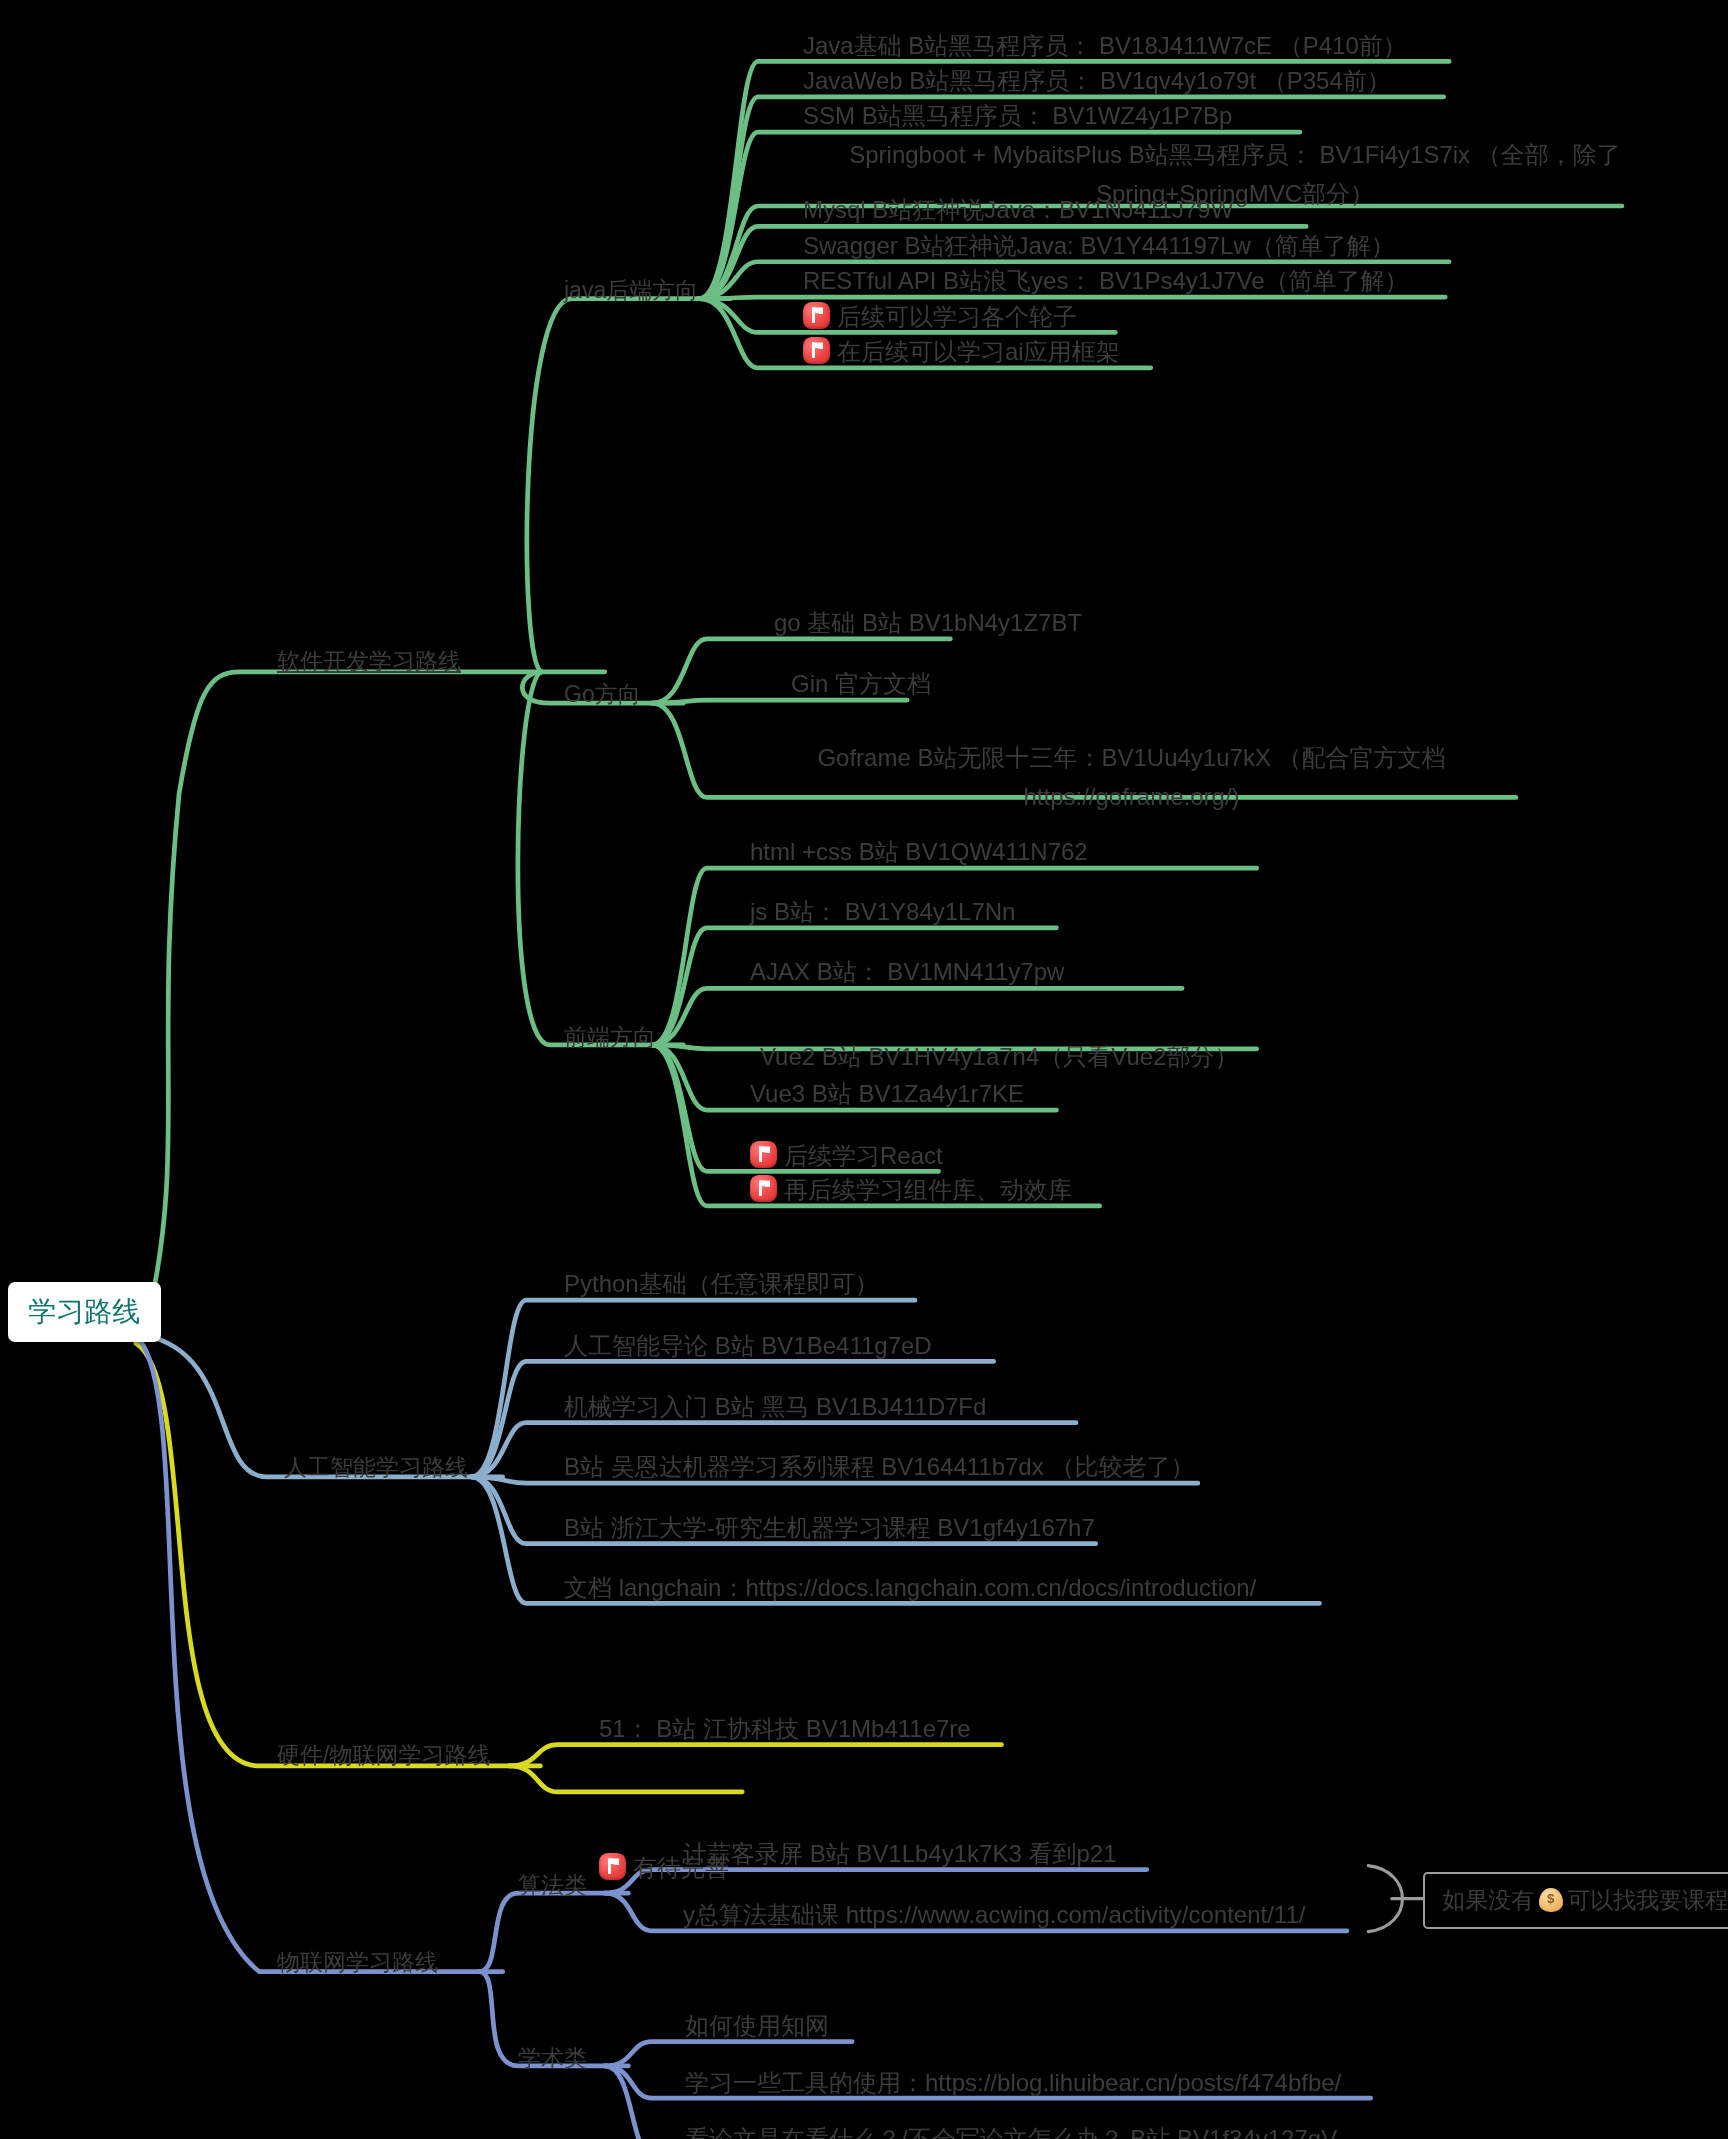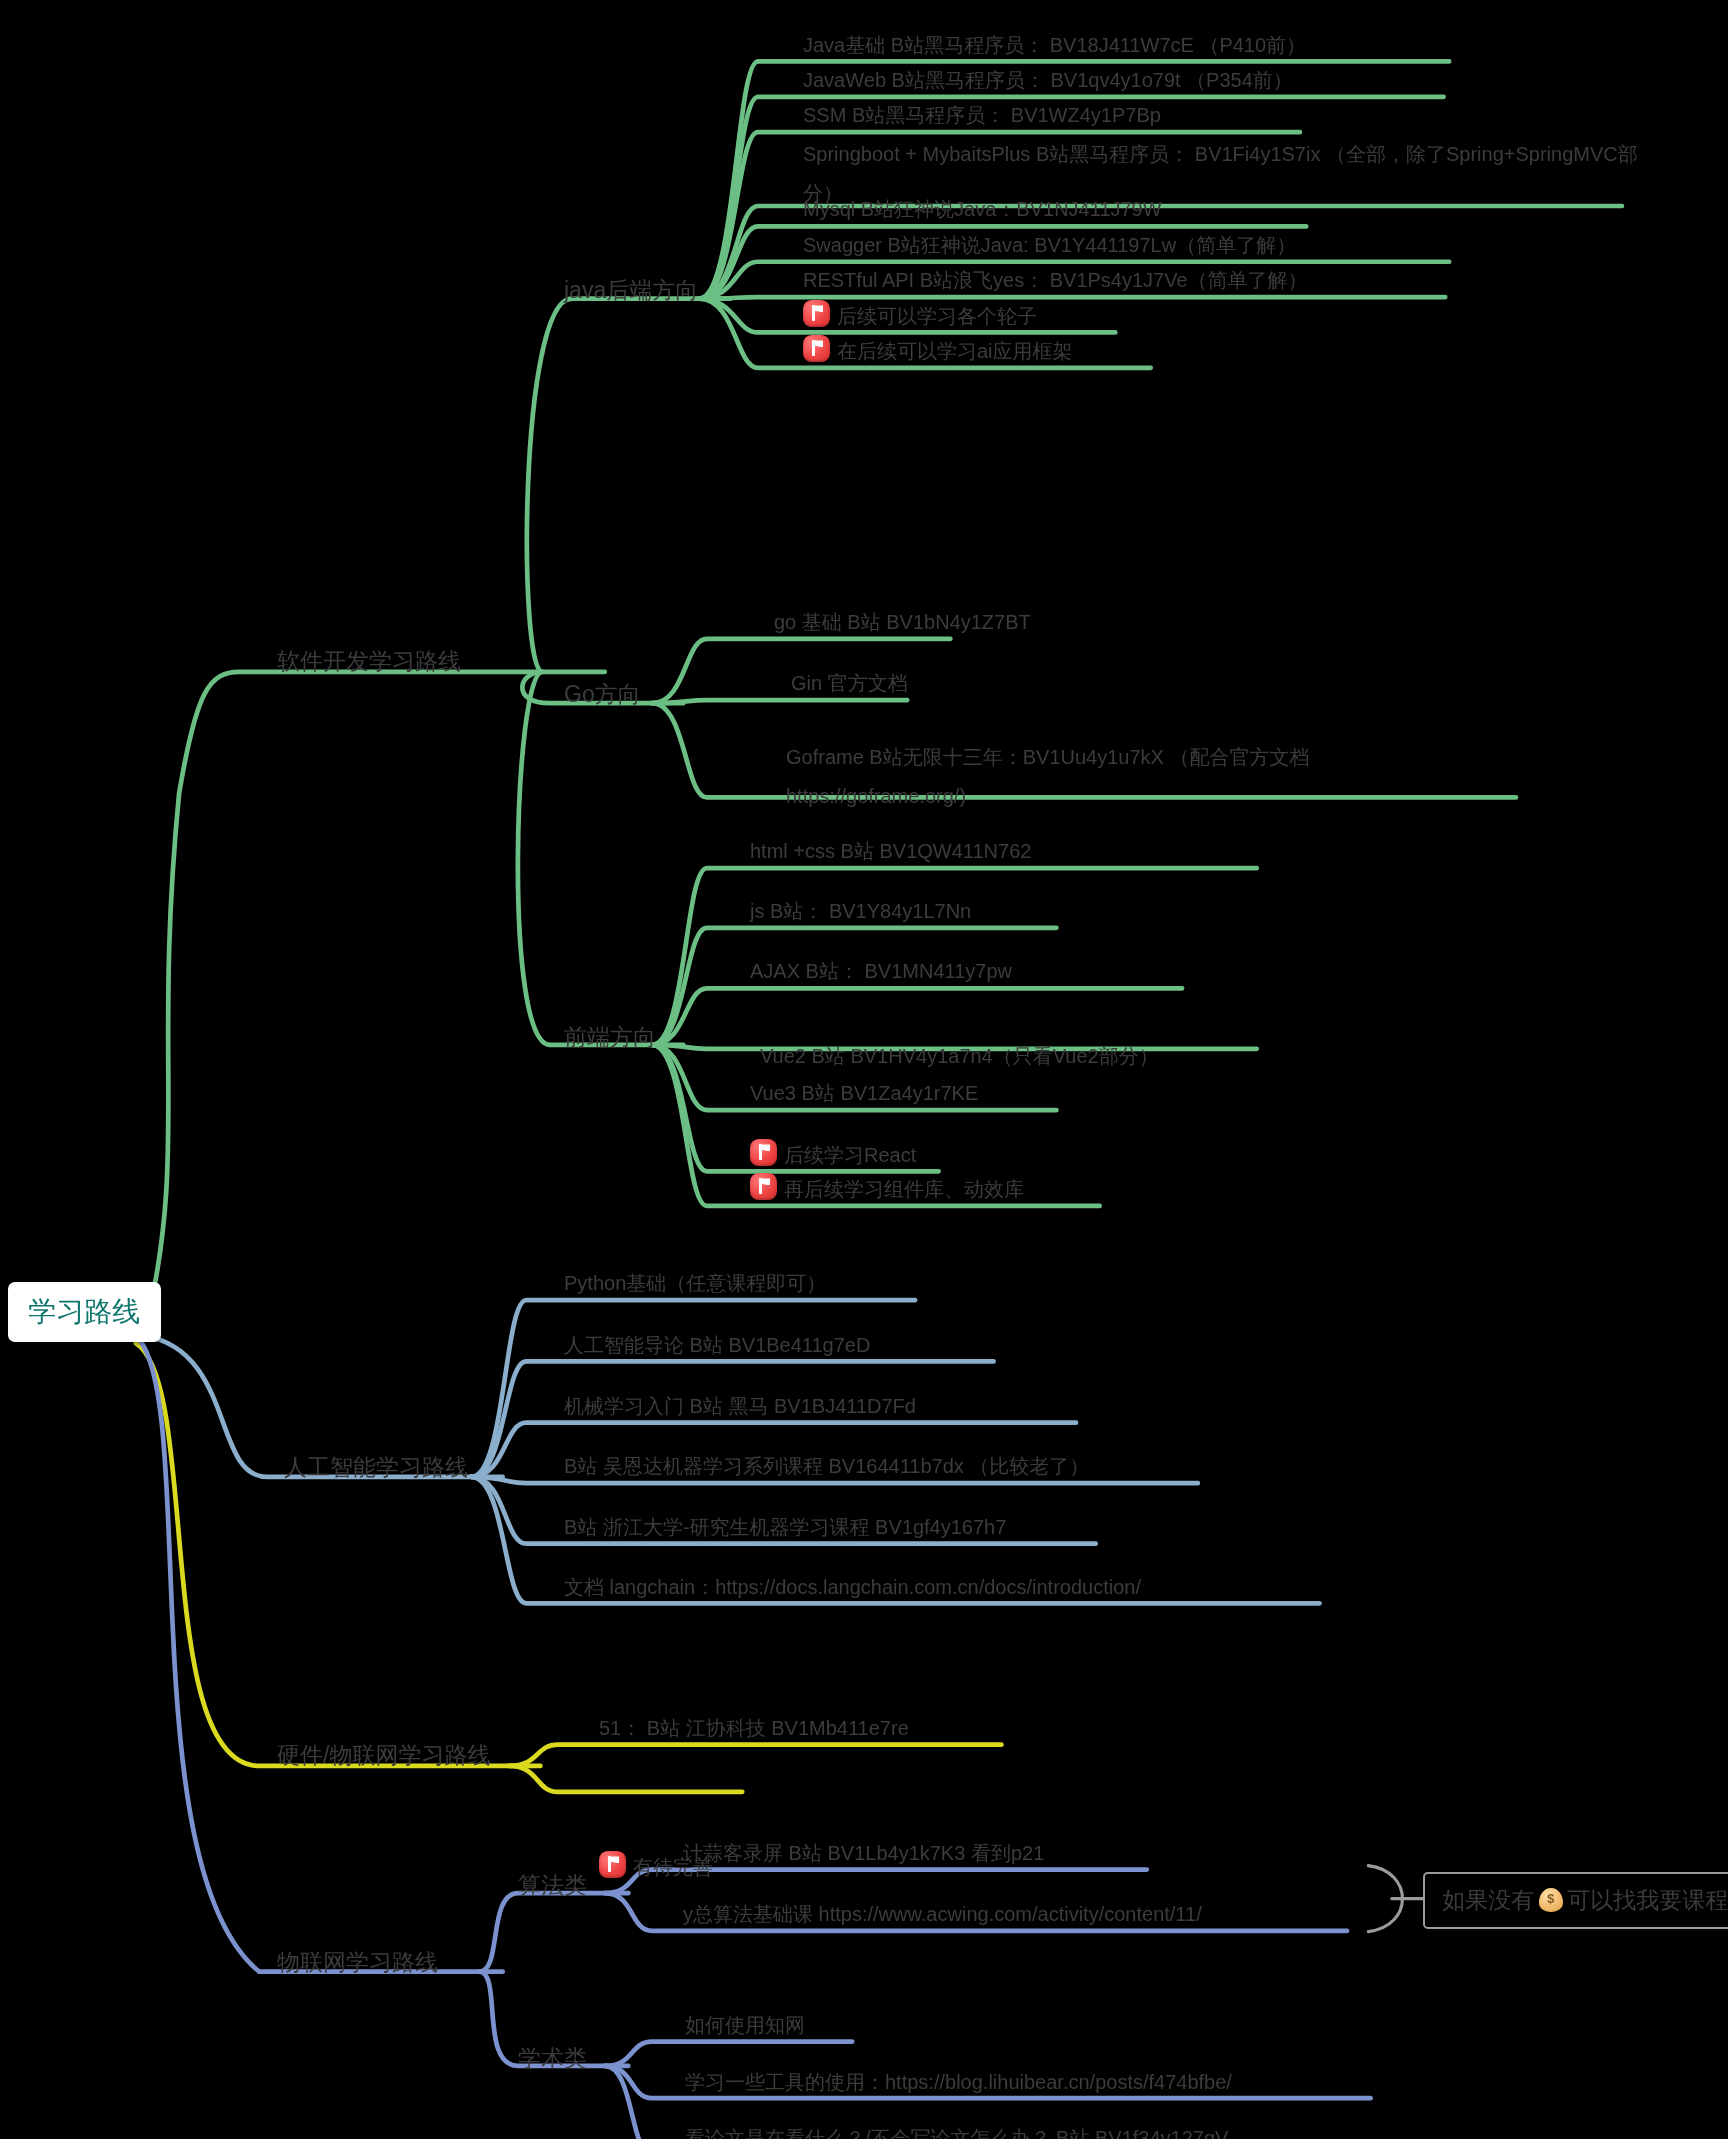--- a/index.html
+++ b/index.html
@@ -3,21 +3,21 @@
 <meta charset="utf-8">
 <style>
   html,body{margin:0;padding:0;background:#000;}
   body{width:1728px;height:2140px;overflow:hidden;
        font-family:"Liberation Sans","DejaVu Sans",sans-serif;}
   #stage{position:relative;width:1728px;height:2140px;background:#000;}
   svg#links{position:absolute;left:0;top:0;width:1728px;height:2140px;}
   .node{position:absolute;white-space:nowrap;color:#3c3c3c;font-size:24px;line-height:35px;}
   .node.lvl1{font-size:23px;}
   .node.lvl2{font-size:23px;}
-  .node.leaf{font-size:20px;}
+  .node.leaf{font-size:24px;text-align:center;}
   .node.two{white-space:normal;line-height:39px;}
   .root{position:absolute;background:#fff;border-radius:7px;color:#0f766e;
         font-size:28px;padding:11px 20.4px;box-shadow:0 1.6px 3.9px rgba(0,0,0,.35);}
   .callout{position:absolute;border:2.4px solid #9b9b9b;border-radius:4.7px;
            color:#3c3c3c;font-size:23px;padding:11px 17.3px;white-space:nowrap;background:#000;}
   .flag{display:inline-block;width:27px;height:27px;border-radius:8.6px;
         background:radial-gradient(circle at 34% 28%,#ff7a7a 0%,#ef4444 55%,#d92d2d 100%);
         position:relative;vertical-align:-3.9px;margin-right:7px;
         box-shadow:inset 0 -1.6px 2.4px rgba(0,0,0,.25);}
   .flag::before{content:"";position:absolute;left:9.4px;top:5.5px;width:2.4px;height:15.7px;background:#fff;border-radius:0.8px;}
@@ -73,21 +73,21 @@
       <path d="M770,2410 C807.2,2410 802,2458 830,2458 L1715,2458" fill="none" stroke="#7b92cf" stroke-width="6" stroke-linecap="round"></path>
       <path d="M610,2510 C640,2510 610,2630 660,2630 L800,2630" fill="none" stroke="#7b92cf" stroke-width="6" stroke-linecap="round"></path>
       <path d="M770,2630 C807.2,2630 802,2599 830,2599 L1085,2599" fill="none" stroke="#7b92cf" stroke-width="6" stroke-linecap="round"></path>
       <path d="M770,2630 C807.2,2630 802,2671 830,2671 L1745,2671" fill="none" stroke="#7b92cf" stroke-width="6" stroke-linecap="round"></path>
       <path d="M770,2630 C807.2,2630 802,2743 830,2743 L1700,2743" fill="none" stroke="#7b92cf" stroke-width="6" stroke-linecap="round"></path>
       <path d="M1742,2375 C1800,2382 1800,2452 1742,2459" fill="none" stroke="#9b9b9b" stroke-width="4" stroke-linecap="round"></path>
       <path d="M1772,2417 L1812,2417" fill="none" stroke="#9b9b9b" stroke-width="4" stroke-linecap="round"></path>
     </svg>
   <div id="nodes">
       <div class="root" style="left: 7.9px; top: 1282px;">学习路线</div>
-      <div class="node lvl1" style="left: 277px; top: 644px;">软件开发学习路线</div>
+      <div class="node lvl1" style="left: 277px; top: 644px; text-decoration: underline;">软件开发学习路线</div>
       <div class="node lvl2" style="left: 564px; top: 273px;">java后端方向</div>
       <div class="node leaf" style="left: 803px; top: 27.5px;">Java基础 B站黑马程序员： BV18J411W7cE （P410前）</div>
       <div class="node leaf" style="left: 803px; top: 63px;">JavaWeb B站黑马程序员： BV1qv4y1o79t （P354前）</div>
       <div class="node leaf" style="left: 803px; top: 98px;">SSM B站黑马程序员： BV1WZ4y1P7Bp</div>
       <div class="node leaf two" style="left: 803px; top: 135px; width: 864px;">Springboot + MybaitsPlus B站黑马程序员： BV1Fi4y1S7ix （全部，除了Spring+SpringMVC部分）</div>
       <div class="node leaf" style="left: 803px; top: 192px;">Mysql B站狂神说Java：BV1NJ411J79W</div>
       <div class="node leaf" style="left: 803px; top: 228px;">Swagger B站狂神说Java: BV1Y441197Lw（简单了解）</div>
       <div class="node leaf" style="left: 803px; top: 263px;">RESTful API B站浪飞yes： BV1Ps4y1J7Ve（简单了解）</div>
       <div class="node leaf" style="left: 803px; top: 299px;"><span class="flag"></span><span>后续可以学习各个轮子</span></div>
       <div class="node leaf" style="left: 803px; top: 334px;"><span class="flag"></span><span>在后续可以学习ai应用框架</span></div>

